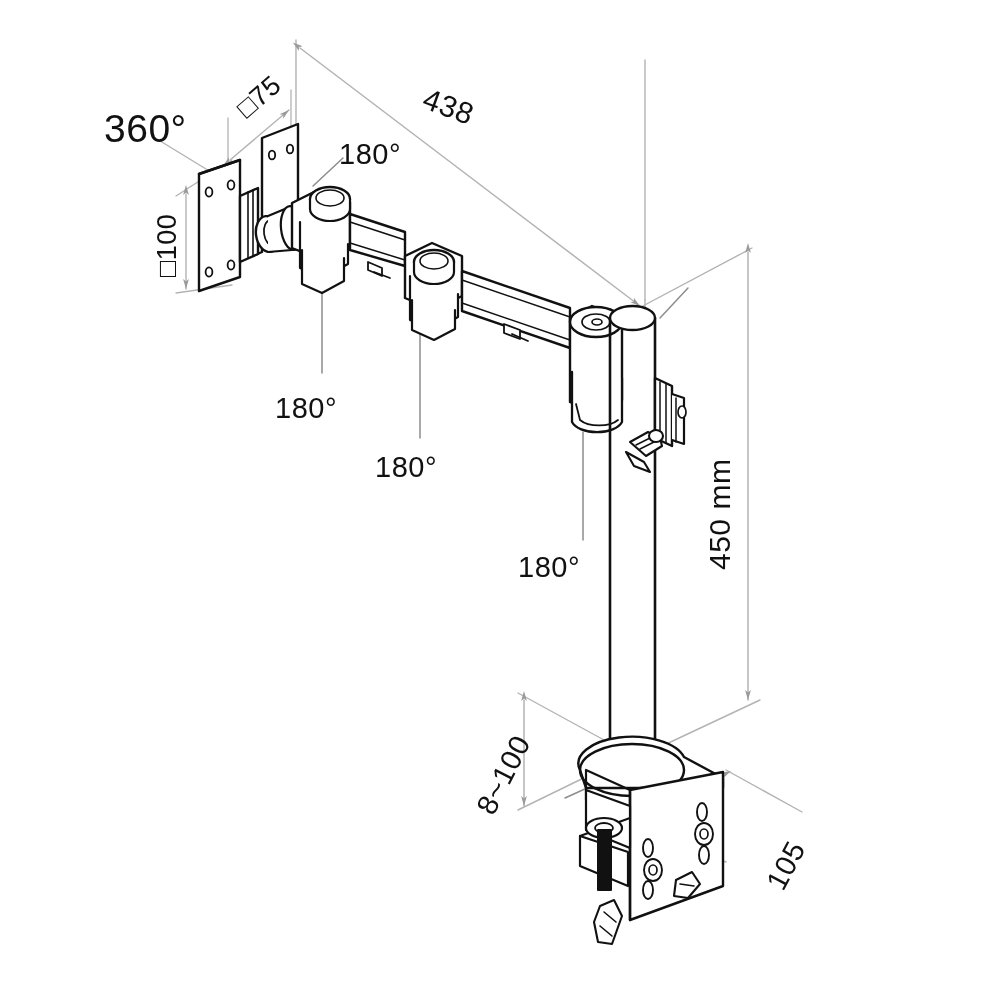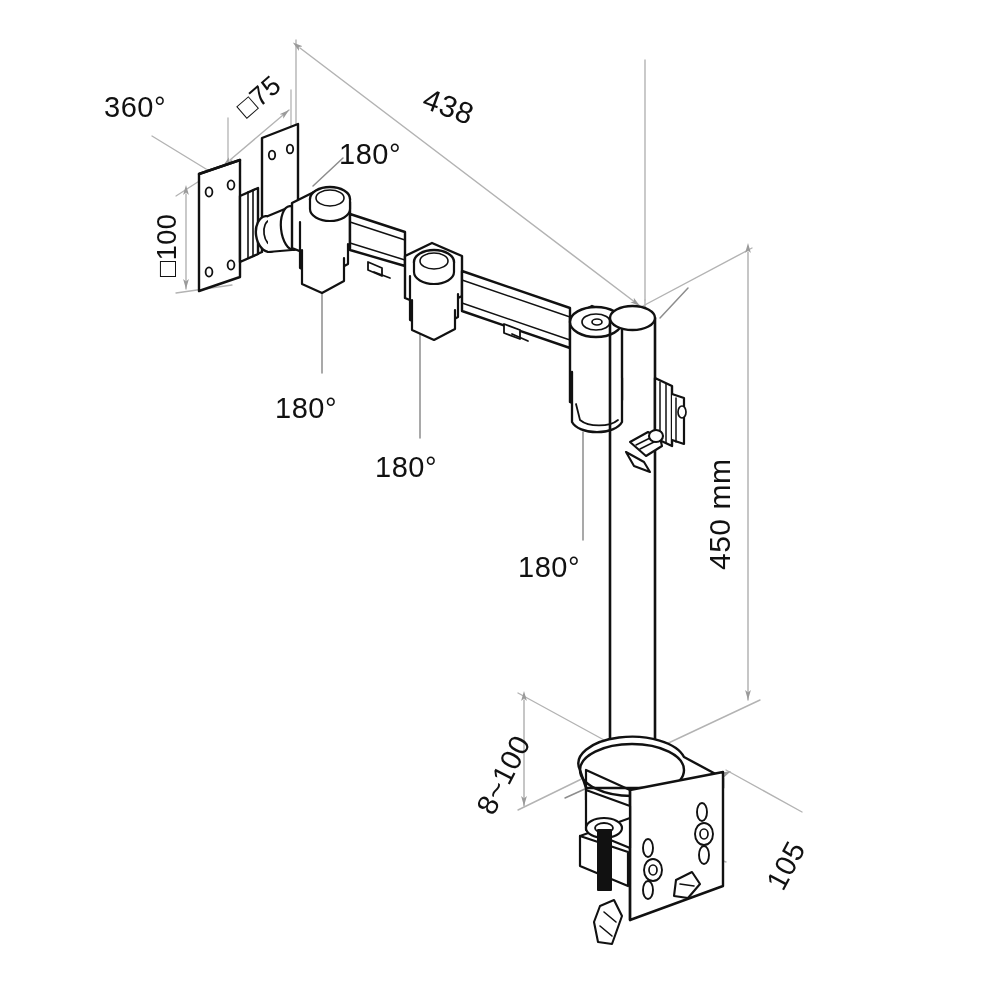--- a/index.html
+++ b/index.html
@@ -232,21 +232,21 @@
 
         <path d="M600,906 L614,900 L622,916 L612,944 L598,942 L594,922 Z" stroke-width="2.1"></path>
         <path d="M604,912 L616,922" stroke-width="1.6"></path>
         <path d="M600,926 L612,936" stroke-width="1.6"></path>
         <path d="M676,880 L692,872 L700,884 L688,898 L674,896 Z" stroke-width="2.1"></path>
         <path d="M680,884 L694,886" stroke-width="1.6"></path>
       </g>
     </g>
   </svg>
 
-  <div class="dim-label" style="left:104px; top:91px; font-size:29px;">360°</div>
+  <div class="dim-label" style="left:104px; top:107px; font-size:39px;">360°</div>
 
   <div class="dim-label" style="left:231px; top:101px; font-size:27px; transform: rotate(-41deg);">□75</div>
 
   <div class="dim-label" style="left:152px; top:277px; font-size:27px; transform: rotate(-90deg);">□100</div>
 
   <div class="dim-label" style="left:430px; top:82px; font-size:30px; transform: rotate(20deg);">438</div>
 
   <div class="dim-label" style="left:703px; top:570px; font-size:30px; transform: rotate(-90deg);">450 mm</div>
 
   <div class="dim-label" style="left:470px; top:805px; font-size:29px; transform: rotate(-63deg);">8~100</div>

